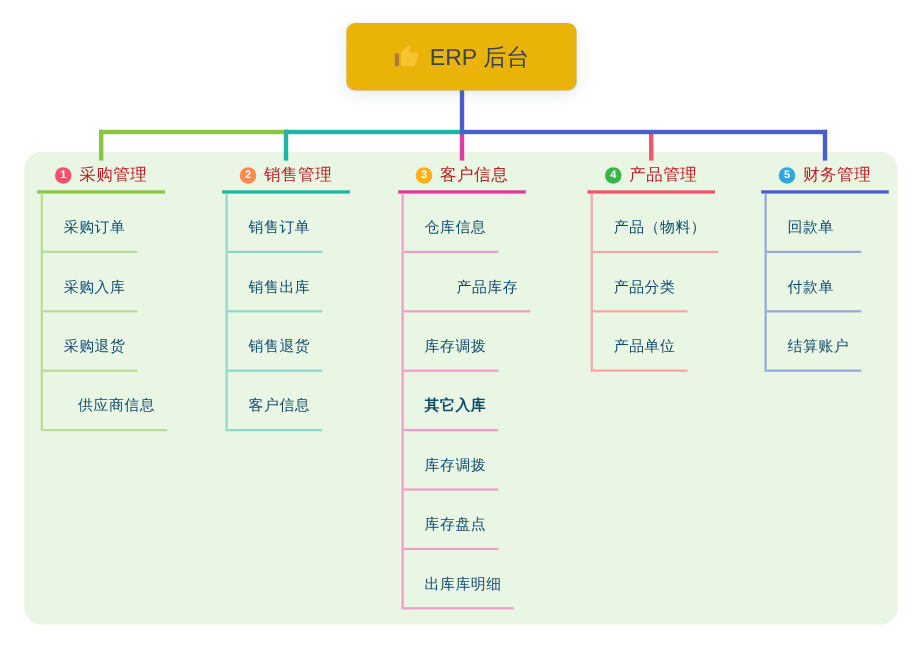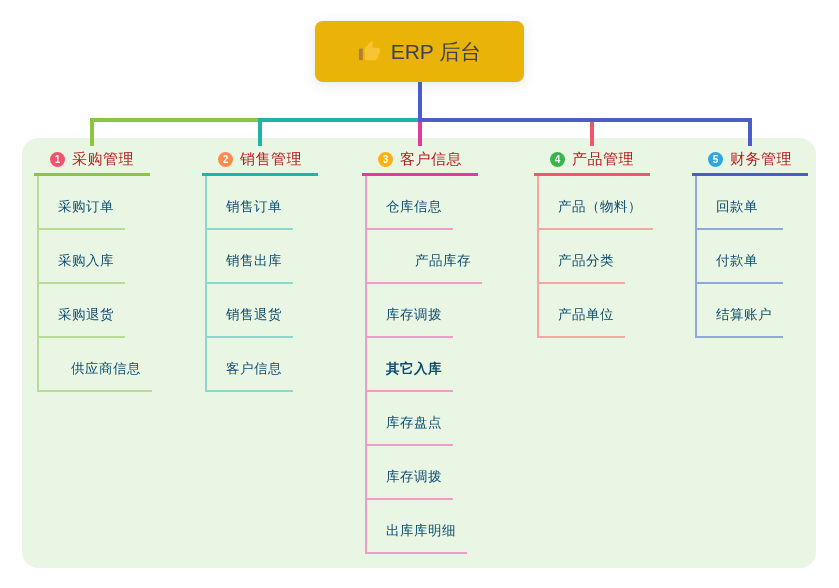--- a/index.html
+++ b/index.html
@@ -90,22 +90,22 @@
       <div class="branch" style="left: 362px;">
     <div class="bhead" style="border-bottom-color: rgb(222, 59, 158);">
       <span class="badge" style="background-color: rgb(255, 175, 19);">3</span>
       <span class="blabel">客户信息</span>
     </div>
     <div class="subs" style="border-left-color: rgb(241, 155, 201);">
           <div class="sub" style="border-bottom-color: rgb(241, 155, 201);">仓库信息</div>
           <div class="sub" style="border-bottom-color: rgb(241, 155, 201); padding-left: 48px;">产品库存</div>
           <div class="sub" style="border-bottom-color: rgb(241, 155, 201);">库存调拨</div>
           <div class="sub" style="border-bottom-color: rgb(241, 155, 201); font-weight: bold;">其它入库</div>
+          <div class="sub" style="border-bottom-color: rgb(241, 155, 201);">库存调拨</div>
           <div class="sub" style="border-bottom-color: rgb(241, 155, 201);">库存盘点</div>
-          <div class="sub" style="border-bottom-color: rgb(241, 155, 201);">库存调拨</div>
           <div class="sub" style="border-bottom-color: rgb(241, 155, 201);">出库库明细</div>
         </div>
   </div>
       <div class="branch" style="left: 534px;">
     <div class="bhead" style="border-bottom-color: rgb(240, 86, 109);">
       <span class="badge" style="background-color: rgb(53, 181, 74);">4</span>
       <span class="blabel">产品管理</span>
     </div>
     <div class="subs" style="border-left-color: rgb(247, 166, 161);">
           <div class="sub" style="border-bottom-color: rgb(247, 166, 161);">产品（物料）</div>

